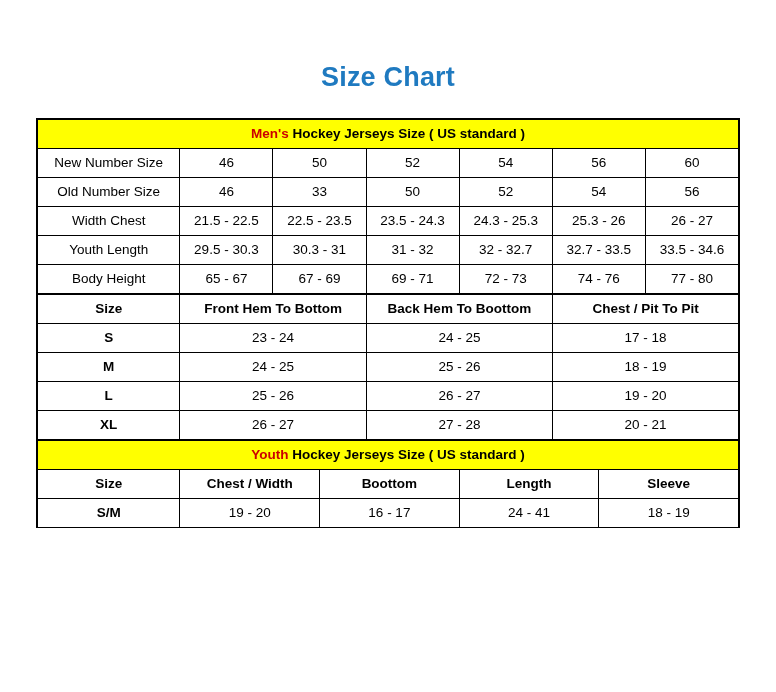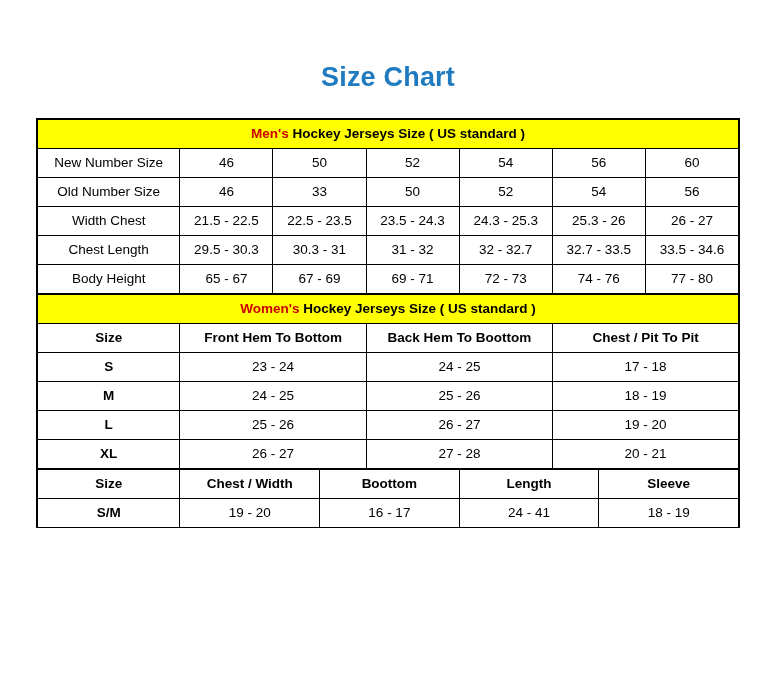--- a/index.html
+++ b/index.html
@@ -119,21 +119,21 @@
         <tr>
           <td>Width Chest</td>
           <td>21.5 - 22.5</td>
           <td>22.5 - 23.5</td>
           <td>23.5 - 24.3</td>
           <td>24.3 - 25.3</td>
           <td>25.3 - 26</td>
           <td>26 - 27</td>
         </tr>
         <tr>
-          <td>Chest Length</td>
+          <td>Youth Length</td>
           <td>29.5 - 30.3</td>
           <td>30.3 - 31</td>
           <td>31 - 32</td>
           <td>32 - 32.7</td>
           <td>32.7 - 33.5</td>
           <td>33.5 - 34.6</td>
         </tr>
         <tr>
           <td>Body Height</td>
           <td>65 - 67</td>
@@ -147,23 +147,20 @@
     </table>
 
     <table class="sz women">
       <colgroup>
         <col class="w0">
           <col class="w1">
           <col class="w2">
           <col class="w3">
       </colgroup>
       <tbody>
-        <tr class="section-header">
-          <td colspan="4"><span class="accent">Women's</span><span> Hockey Jerseys Size ( US standard )</span></td>
-        </tr>
         <tr class="col-head">
           <td>Size</td>
           <td>Front Hem To Bottom</td>
           <td>Back Hem To Boottom</td>
           <td>Chest / Pit To Pit</td>
         </tr>
         <tr>
           <td class="bold">S</td>
           <td>23 - 24</td>
           <td>24 - 25</td>
@@ -192,20 +189,23 @@
 
     <table class="sz youth">
       <colgroup>
         <col class="y0">
           <col class="yx">
           <col class="yx">
           <col class="yx">
           <col class="yx">
       </colgroup>
       <tbody>
+        <tr class="section-header">
+          <td colspan="5"><span class="accent">Youth</span><span> Hockey Jerseys Size ( US standard )</span></td>
+        </tr>
         <tr class="col-head">
           <td>Size</td>
           <td>Chest / Width</td>
           <td>Boottom</td>
           <td>Length</td>
           <td>Sleeve</td>
         </tr>
         <tr>
           <td class="bold">S/M</td>
           <td>19 - 20</td>

